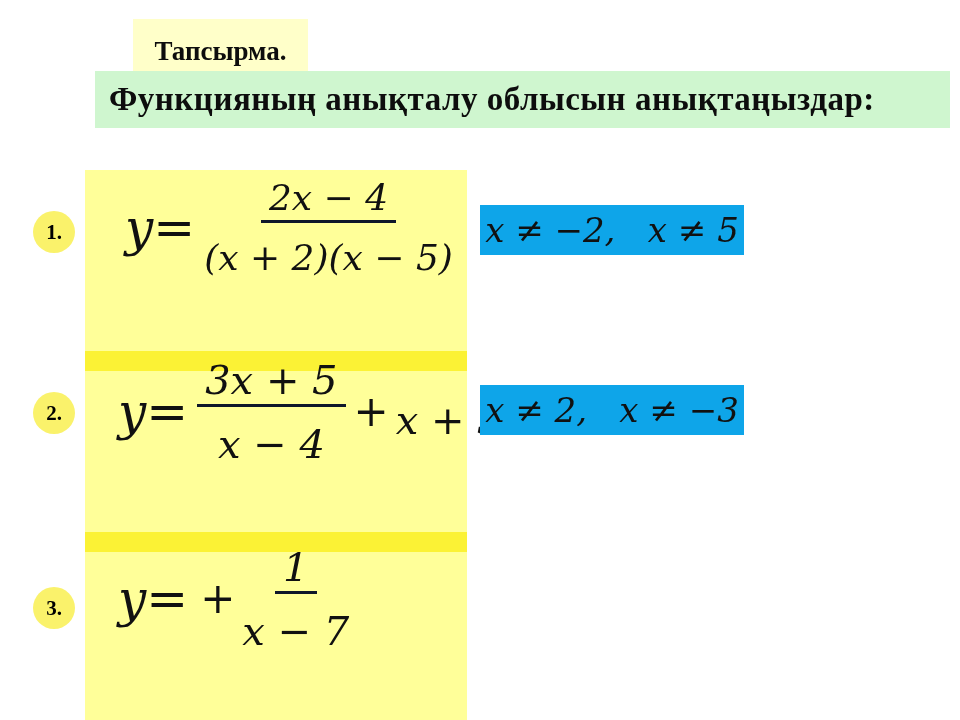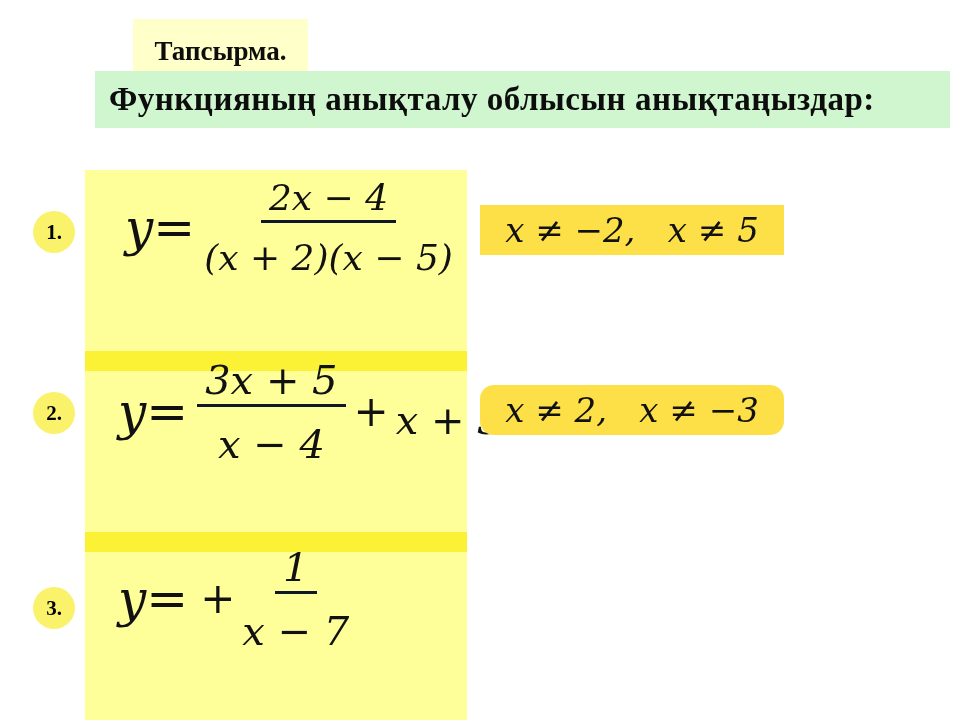--- a/index.html
+++ b/index.html
@@ -80,30 +80,30 @@
   .formula1 { left: 125px; top: 168px; height: 120px; }
   .formula1 .frac { font-size: 36px; }
   .formula2 { left: 118px; top: 357px; height: 110px; }
   .formula2 .frac { font-size: 40px; text-align: right; }
   .formula3 { left: 118px; top: 544px; height: 110px; }
   .formula3 .frac { font-size: 40px; }
 
   .answer-box {
     position: absolute;
     left: 480px;
-    width: 304px; height: 50px;
-    background: #fde047;
+    width: 264px; height: 50px;
+    background: #0ea5e9;
     display: flex; align-items: center; justify-content: center;
     font-family: "DejaVu Serif", serif;
     font-style: italic;
     font-size: 34px; color: #111111;
     white-space: pre;
   }
   .ans1 { top: 205px; }
-  .ans2 { top: 385px; border-radius: 14px; }
+  .ans2 { top: 385px; }
   .ans3 { top: 568px; }
 </style>
 </head>
 <body>
 
 <div class="slide">
 
   <div class="task-box">
     <span>Тапсырма.</span>
   </div>

